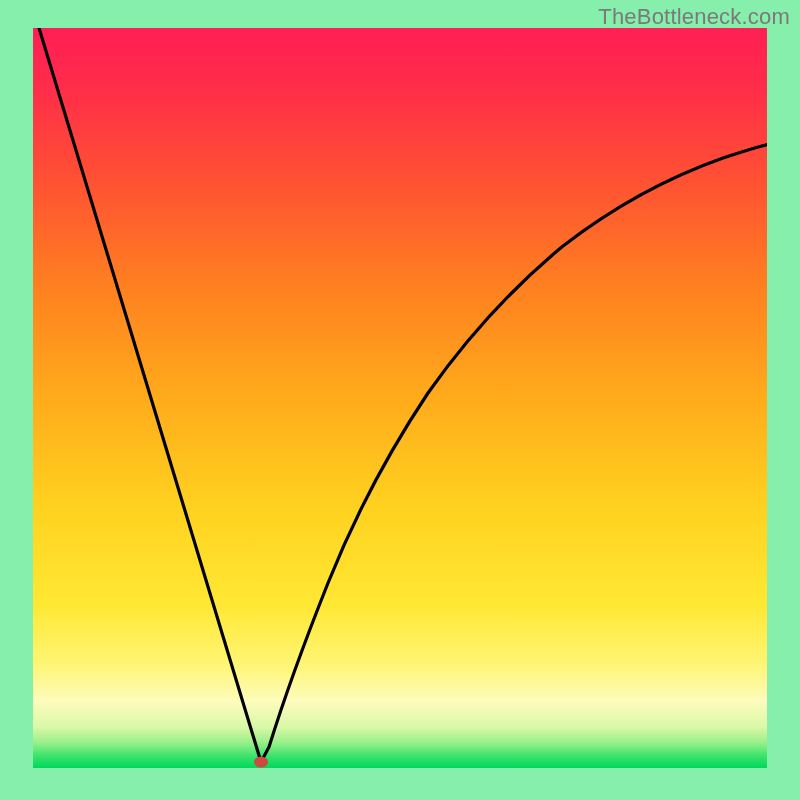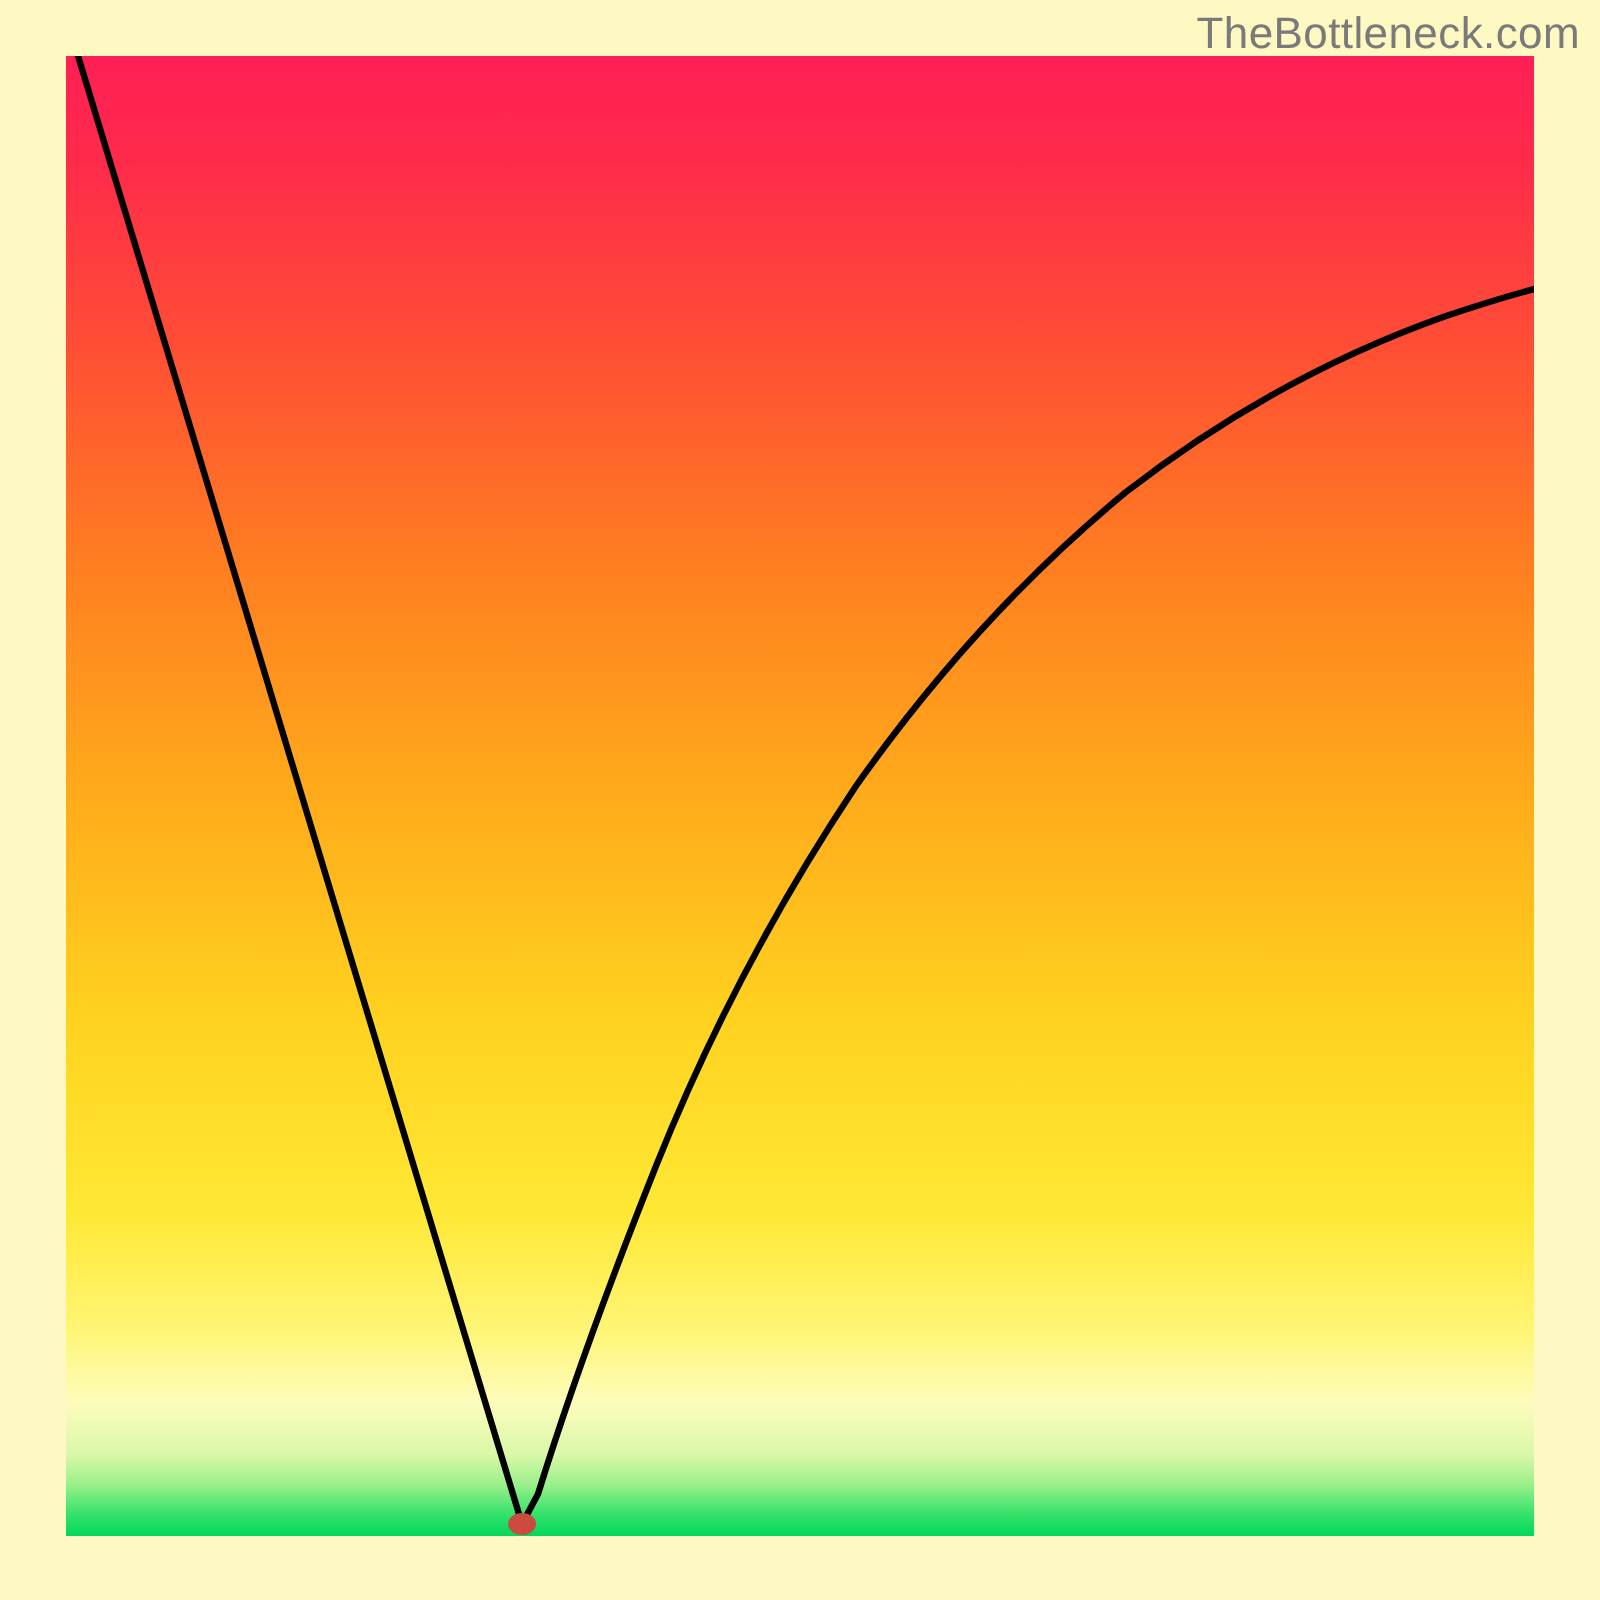--- a/index.html
+++ b/index.html
@@ -10,21 +10,21 @@
     background: #000;
     overflow: hidden;
     font-family: Arial, Helvetica, sans-serif;
   }
   .frame {
     position: absolute;
     top: 0;
     left: 0;
     width: 800px;
     height: 800px;
-    background: #fef9c3;
+    background: #86efac;
   }
   .plot-area {
     position: absolute;
     top: 28px;
     left: 33px;
     width: 734px;
     height: 740px;
     overflow: hidden;
   }
   svg.bg {

